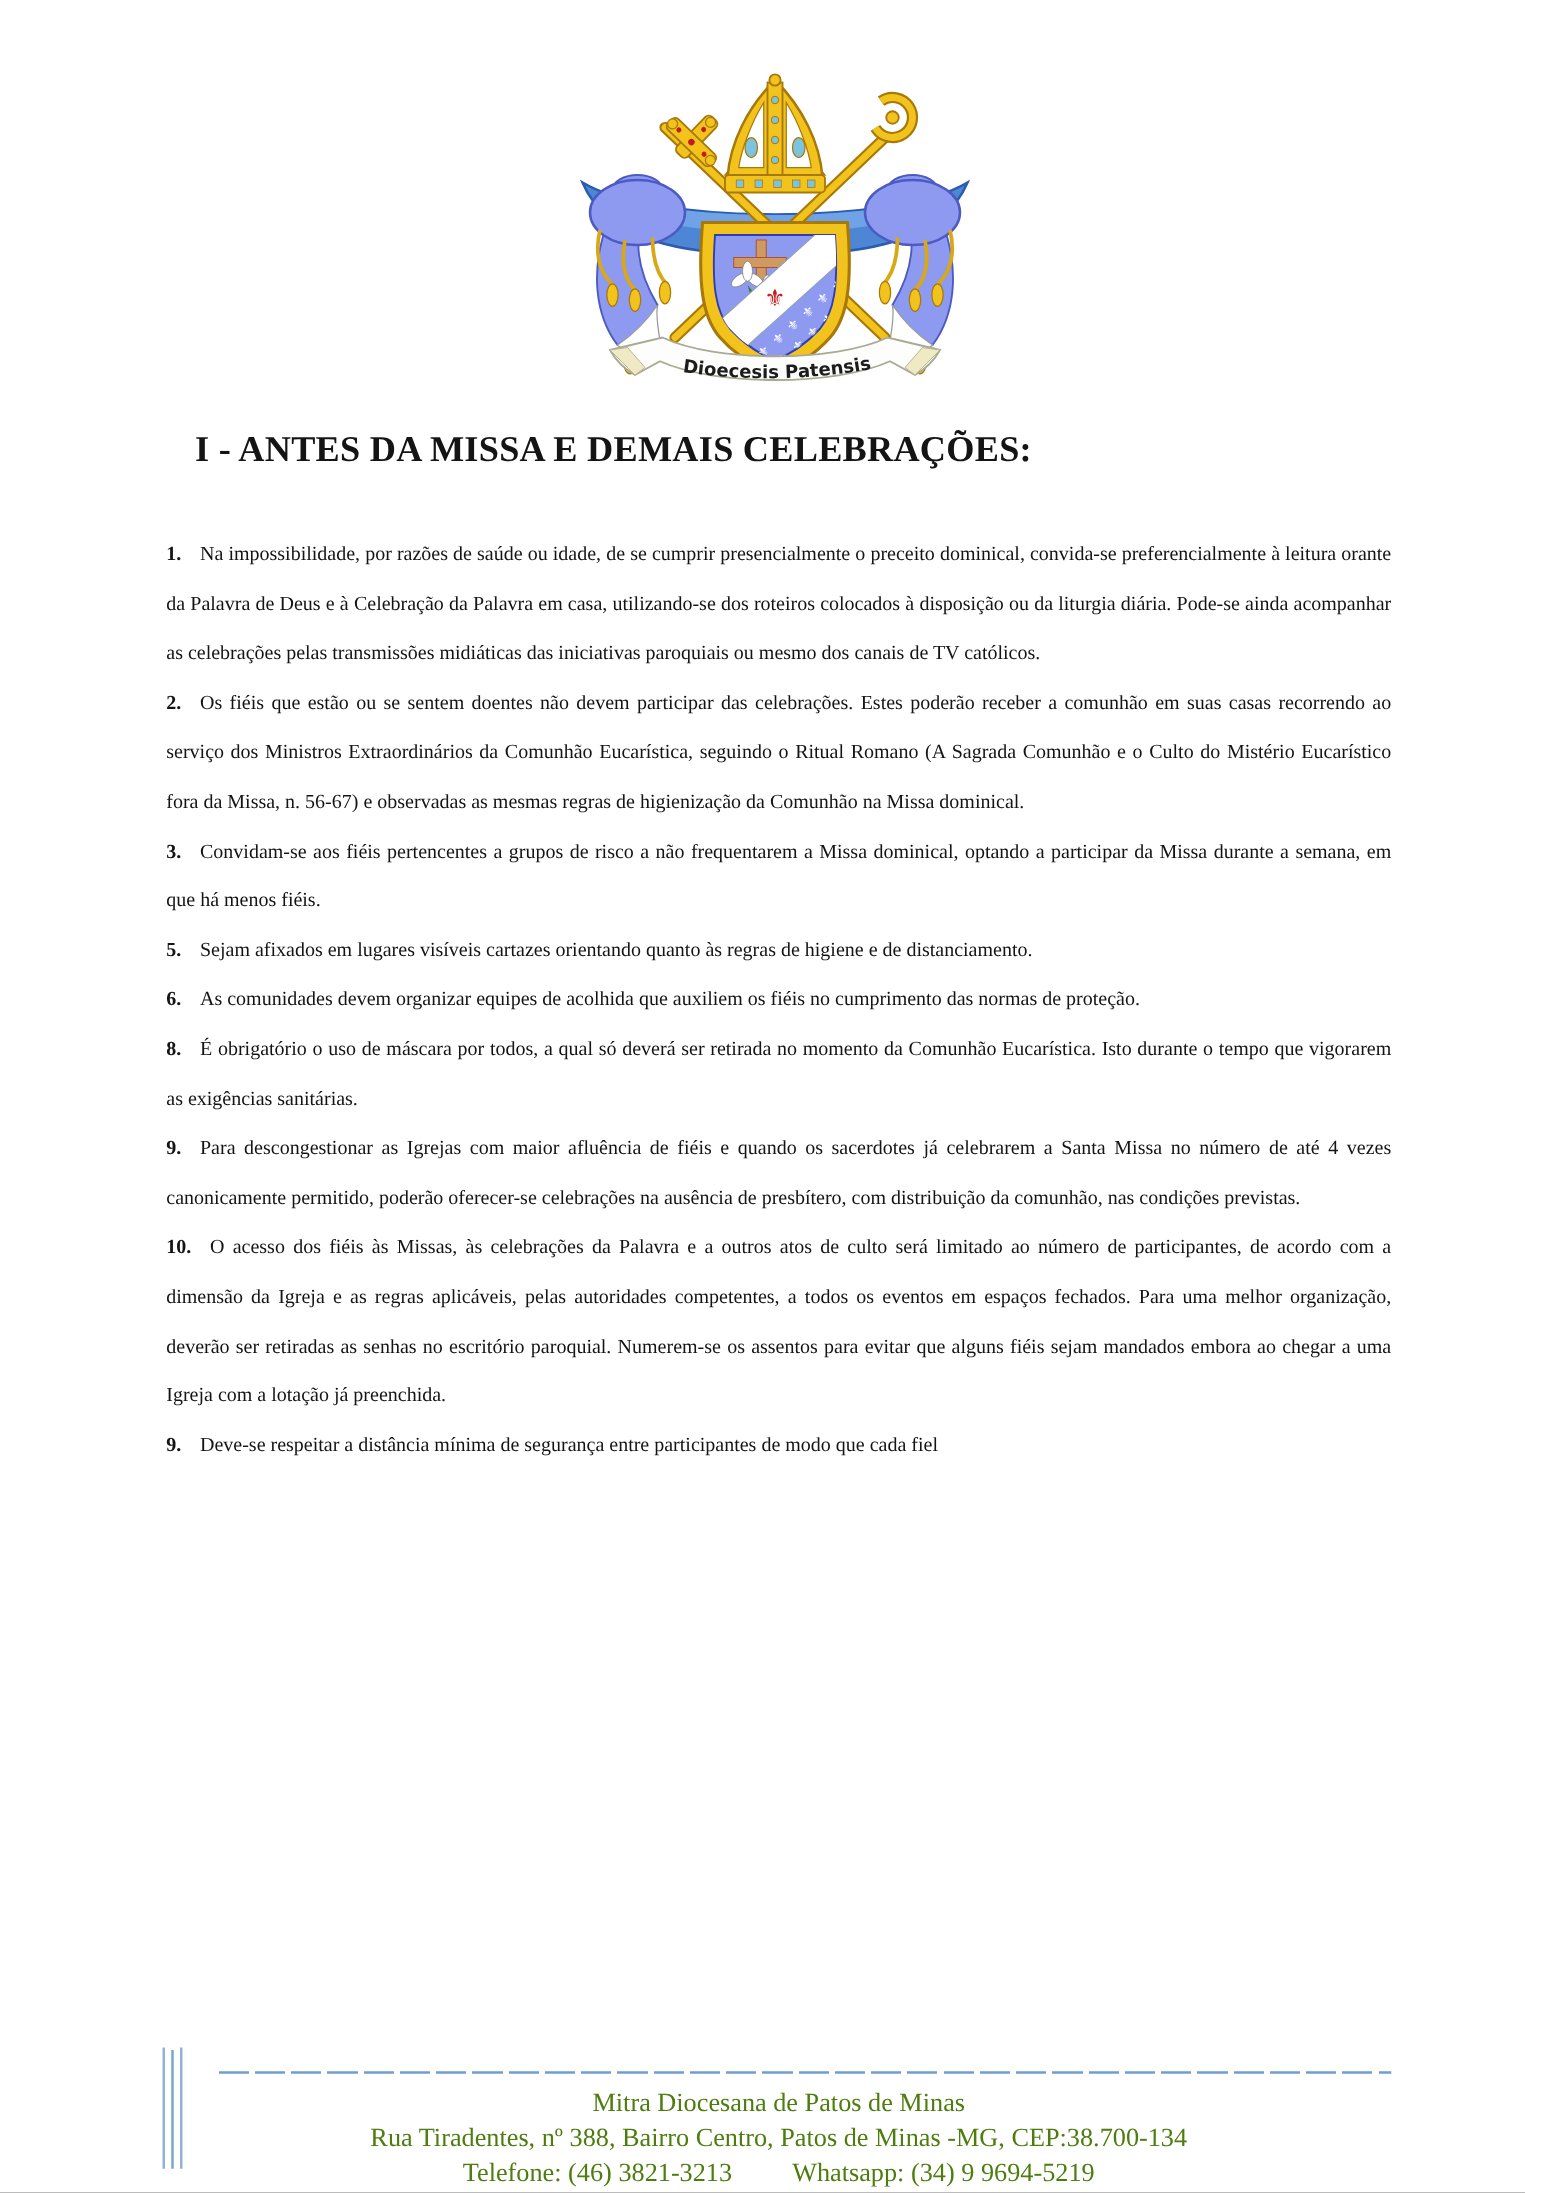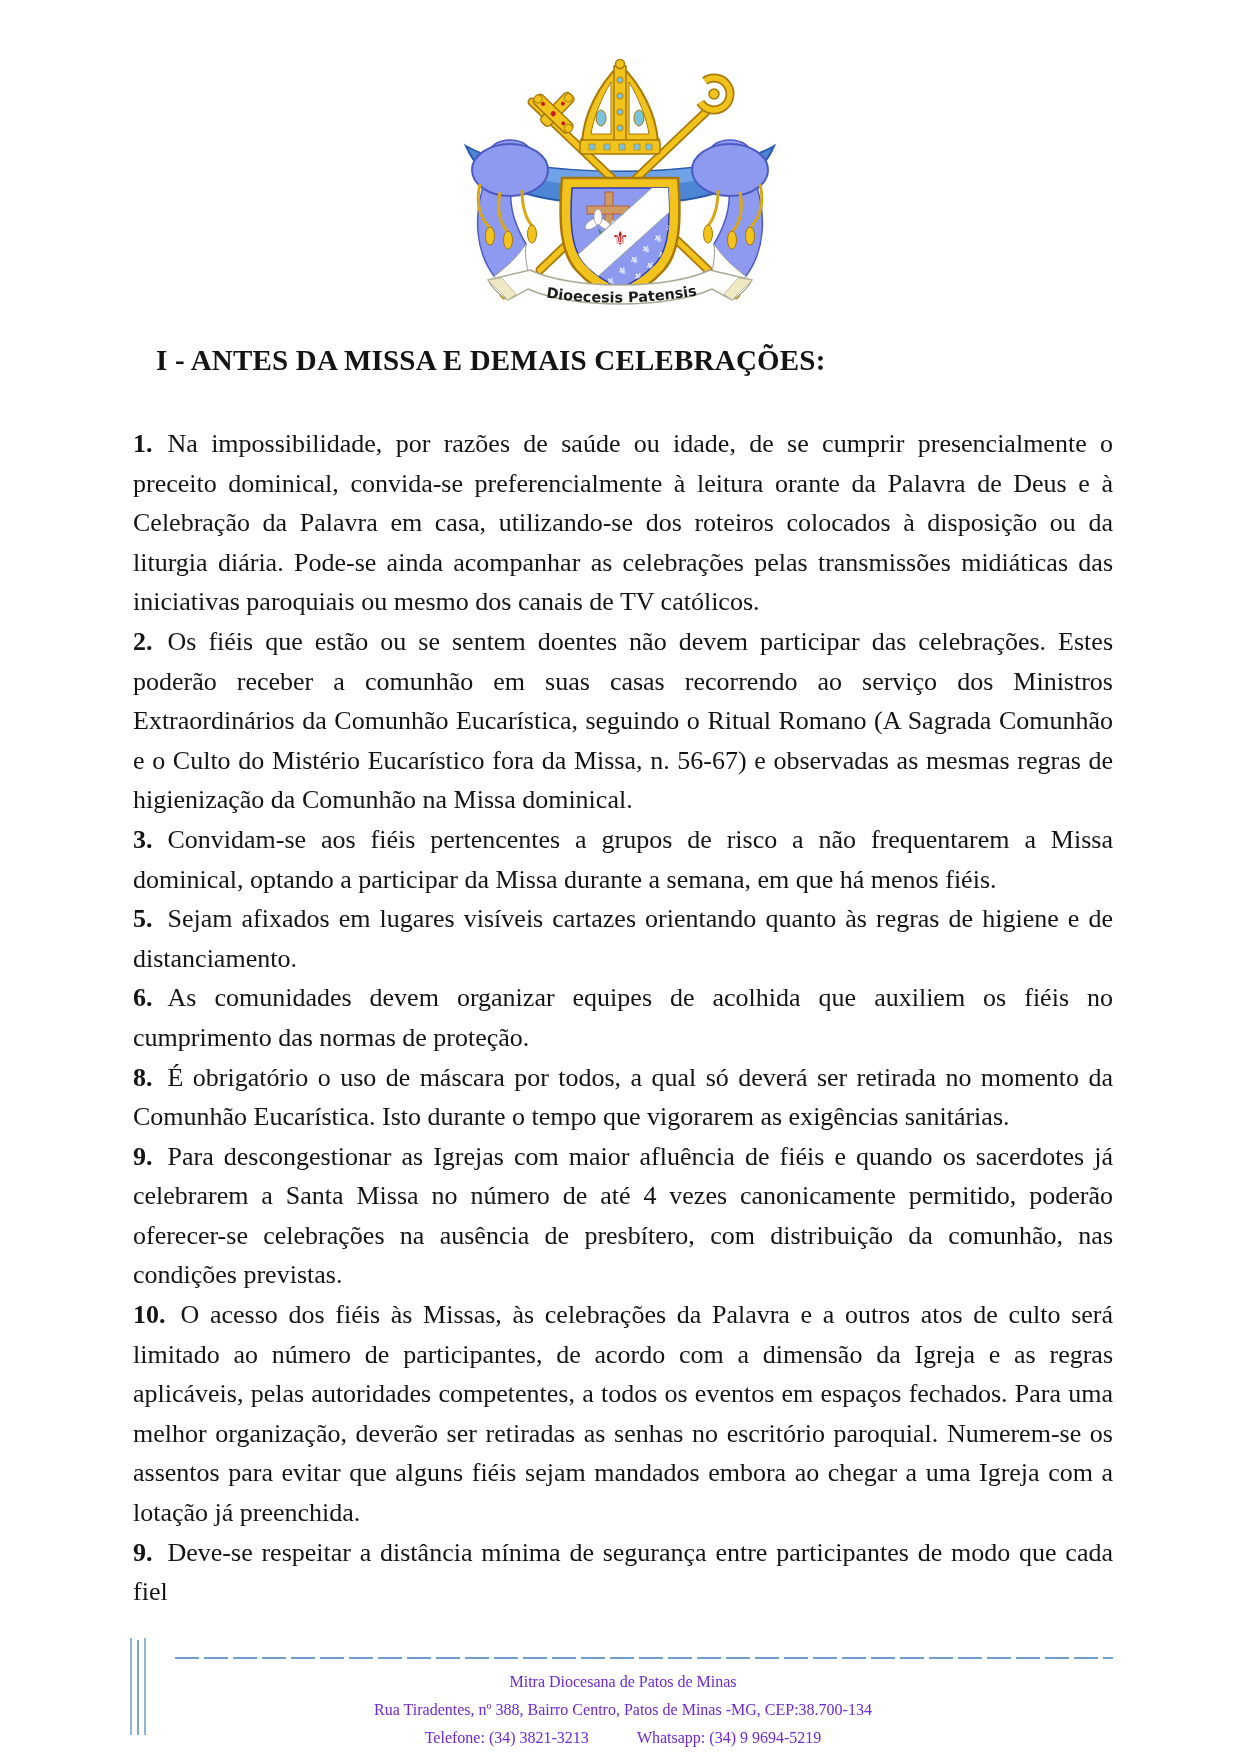--- a/index.html
+++ b/index.html
@@ -18,37 +18,37 @@
     width:336px; height:248px;
   }
   .doc-title {
     position:absolute; left:156px; top:344px;
     font-size:29px; font-weight:bold;
     letter-spacing:0.2px;
     white-space:nowrap;
   }
   .body-text {
     position:absolute; left:133px; top:424px; width:980px;
-    font-size:26px; line-height:39.6px;
+    font-size:16px; line-height:39.6px;
     text-align:justify;
   }
   .body-text p { margin:0; text-align:justify; }
   .body-text .num { font-weight:bold; margin-right:15px; }
   .footer-bars { position:absolute; left:130px; top:1638px; width:18px; height:97px; }
   .footer-bars span { position:absolute; top:0; width:2px; height:97px; }
   .footer-bars span:nth-child(1){ left:0;  background:#8fb4d6; }
   .footer-bars span:nth-child(2){ left:7px; background:#7aa6cf; height:95px; top:2px;}
   .footer-bars span:nth-child(3){ left:14px; background:#8fb4d6; }
   .footer-line {
     position:absolute; left:175px; top:1657px; width:938px; height:2px;
     background:repeating-linear-gradient(90deg,#6f9fce 0,#6f9fce 24px,transparent 24px,transparent 29px);
   }
   .footer-text {
     position:absolute; left:133px; top:1668px; width:980px;
-    text-align:center; font-size:16px; line-height:28px; color:#6d28d9;
+    text-align:center; font-size:21px; line-height:28px; color:#4d7c0f;
   }
   .footer-text .gap { display:inline-block; width:48px; }
 </style>
 </head>
 <body>
 
 <div class="page">
 
   <svg class="crest" viewBox="0 0 336 248" xmlns="http://www.w3.org/2000/svg" xmlns:xlink="http://www.w3.org/1999/xlink">
     <defs>
@@ -230,17 +230,17 @@
   <div class="footer-bars">
     <span></span>
     <span></span>
     <span></span>
   </div>
   <div class="footer-line"></div>
   <div class="footer-text">
     <div>Mitra Diocesana de Patos de Minas</div>
     <div>Rua Tiradentes, nº 388, Bairro Centro, Patos de Minas -MG, CEP:38.700-134</div>
     <div>
-      <span>Telefone: (34) 3821-3213</span><span class="gap"></span><span>Whatsapp: (34) 9 9694-5219</span>
+      <span>Telefone: (46) 3821-3213</span><span class="gap"></span><span>Whatsapp: (34) 9 9694-5219</span>
     </div>
   </div>
 
 </div>
 
 </body></html>

